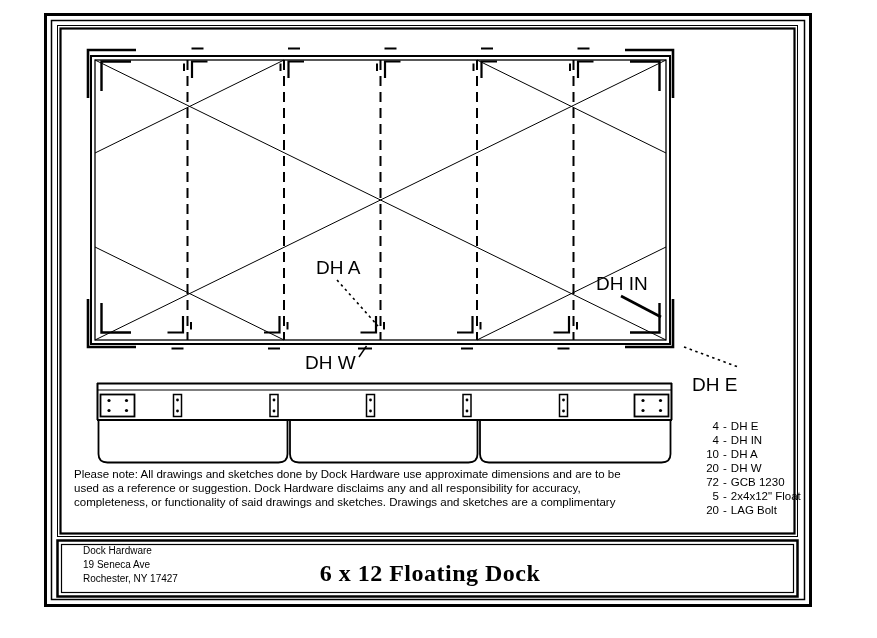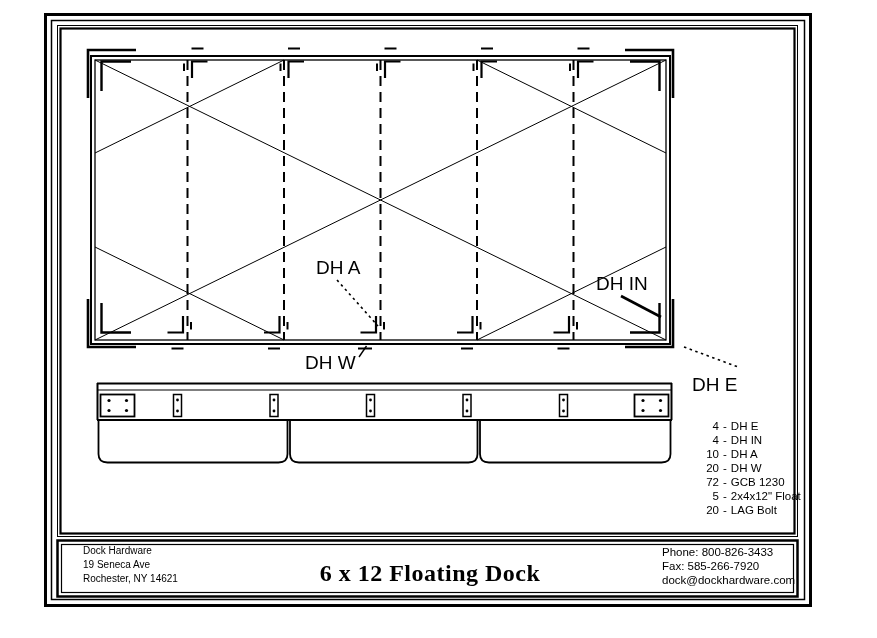--- a/index.html
+++ b/index.html
@@ -207,29 +207,27 @@
     </div>
     <div class="part-row">
       <span class="qty">5</span><span class="dash">-</span><span class="pname">2x4x12" Float</span>
     </div>
     <div class="part-row">
       <span class="qty">20</span><span class="dash">-</span><span class="pname">LAG Bolt</span>
     </div>
   </div>
 
   <div class="overlay disclaimer">
+    <div>Please note: All drawings and sketches done by Dock Hardware use approximate dimensions and are to be</div>
+    <div>used as a reference or suggestion. Dock Hardware disclaims any and all responsibility for accuracy,</div>
+    <div>completeness, or functionality of said drawings and sketches. Drawings and sketches are a complimentary</div>
   </div>
 
   <div class="overlay company">
     <div>Dock Hardware</div>
     <div>19 Seneca Ave</div>
-    <div>Rochester, NY 14621</div>
+    <div>Rochester, NY 17427</div>
   </div>
 
   <div class="overlay doc-title">6 x 12 Floating Dock</div>
 
-  <div class="overlay contact">
-    <div>Phone: 800-826-3433</div>
-    <div>Fax: 585-266-7920</div>
-    <div>dock@dockhardware.com</div>
-  </div>
 
 </div>
 
 </body></html>

